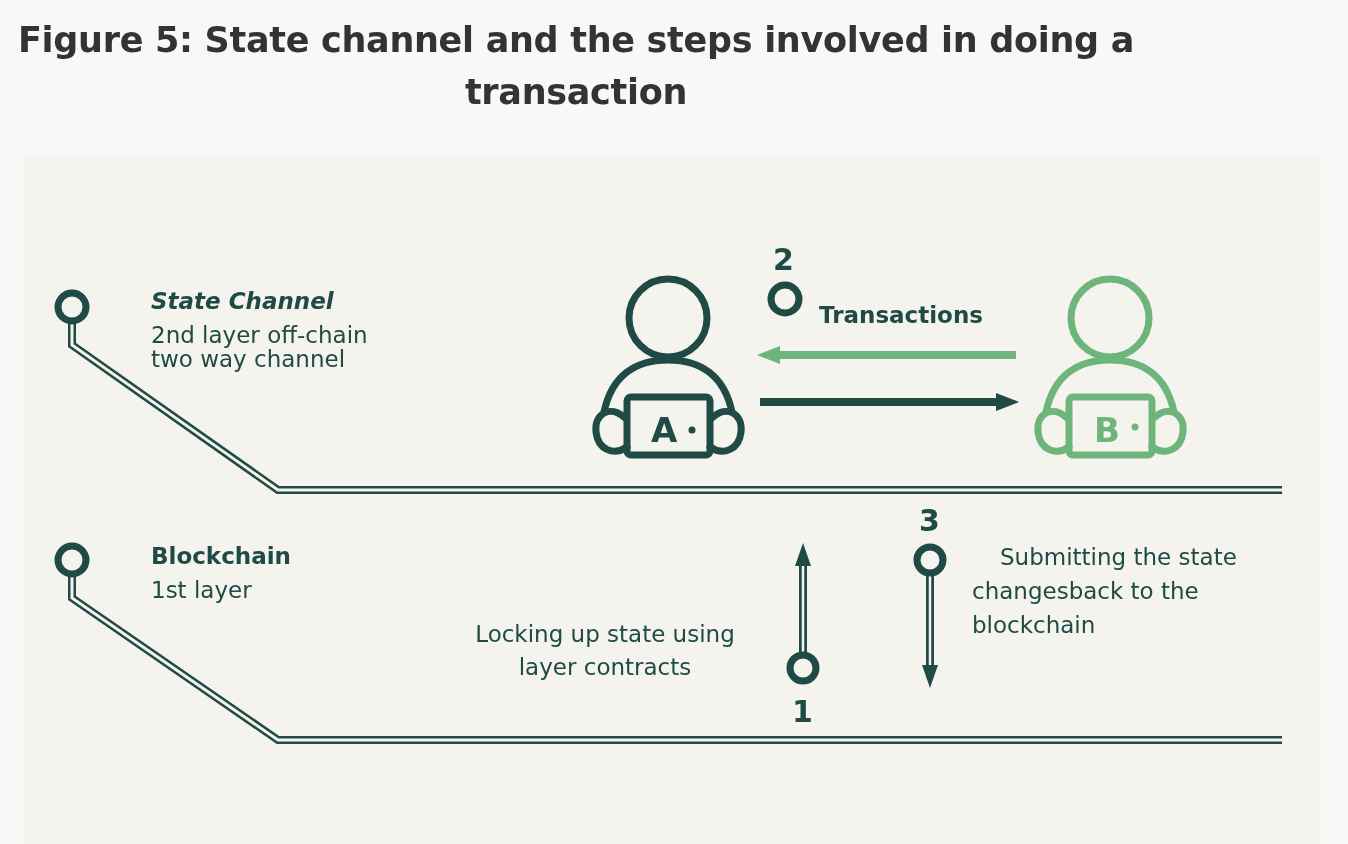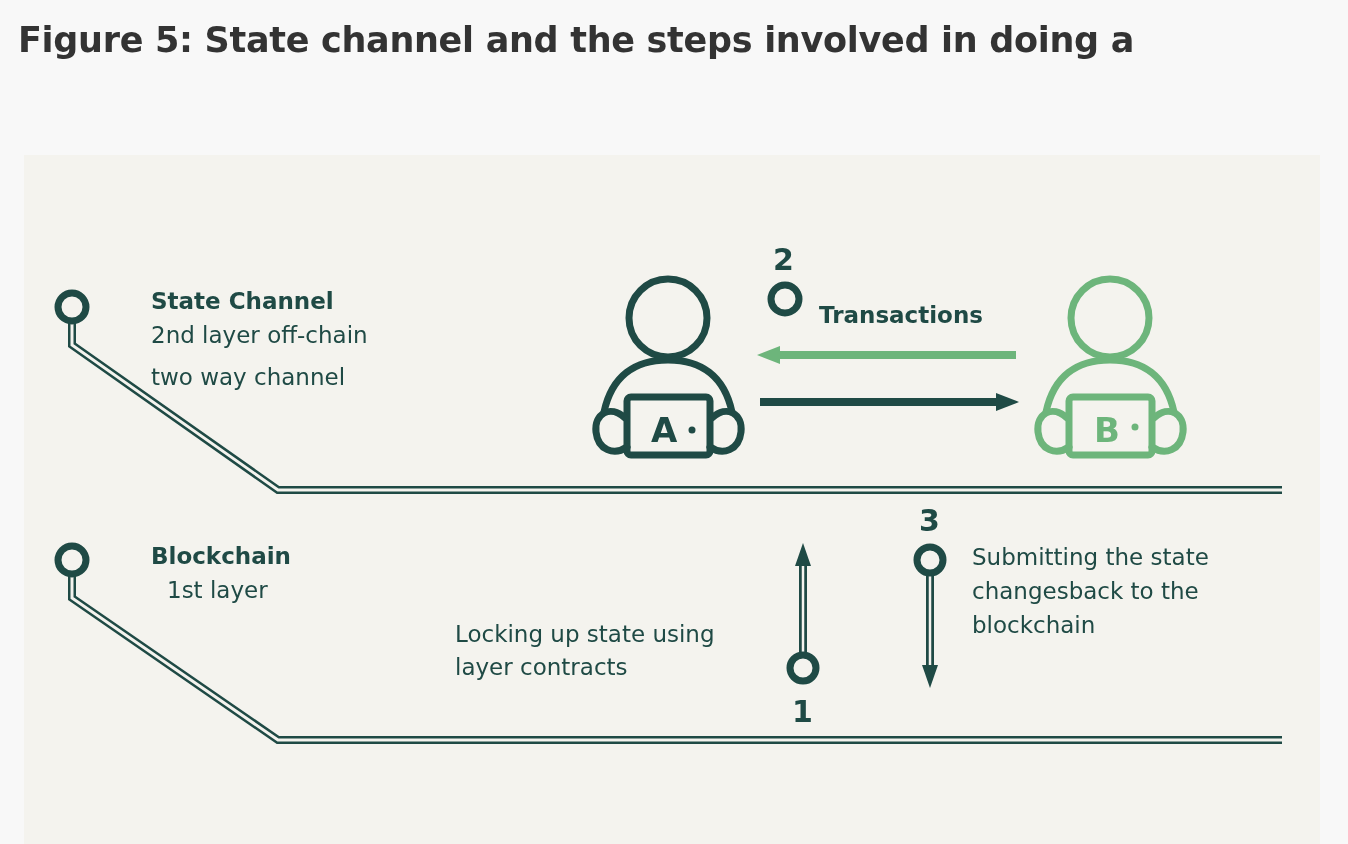--- a/index.html
+++ b/index.html
@@ -17,27 +17,28 @@
     letter-spacing: -0.3px;
   }
   .panel {
     position: absolute; left: 24px; top: 155px; width: 1296px; height: 689px;
     background: #f4f3ee;
   }
   svg.diagram { position: absolute; left: 0; top: 0; }
   .lbl { position: absolute; color: #1f4a45; font-size: 23px; line-height: 34px; white-space: nowrap; }
   .lbl.bold { font-weight: bold; }
   .num { position: absolute; color: #1f4a45; font-weight: bold; font-size: 30px; line-height: 30px; }
-  .right { text-align: left; }
+  .right { text-align: center; }
 </style>
 </head>
 <body>
 
 <div class="title">
   <div>Figure 5: State channel and the steps involved in doing a</div>
+  <div>transaction</div>
 </div>
 
 <div class="panel"></div>
 
 <svg class="diagram" width="1348" height="844" viewBox="0 0 1348 844">
   <defs>
     <marker id="ahDark" markerWidth="10" markerHeight="10" refX="8" refY="5" orient="auto" markerUnits="userSpaceOnUse"></marker>
   </defs>
 
   <g>
@@ -90,30 +91,30 @@
   <circle cx="803" cy="668" r="13" fill="#f4f3ee" stroke="#1f4a45" stroke-width="7"></circle>
 
   <g>
     <line x1="930" y1="574" x2="930" y2="665" stroke="#1f4a45" stroke-width="8"></line>
     <line x1="930" y1="574" x2="930" y2="665" stroke="#f4f3ee" stroke-width="2.5"></line>
     <polygon points="930,688 922,665 938,665" fill="#1f4a45"></polygon>
   </g>
   <circle cx="930" cy="560" r="13" fill="#f4f3ee" stroke="#1f4a45" stroke-width="7"></circle>
 </svg>
 
-<div class="lbl bold" style="left:151px; top:284px;">State Channel</div>
+<div class="lbl bold" style="left:151px; top:284px;font-style:italic;">State Channel</div>
 <div class="lbl" style="left:151px; top:318px;text-align:center;">2nd layer off-chain</div>
-<div class="lbl" style="left:151px; top:360px;">two way channel</div>
+<div class="lbl" style="left:151px; top:342px;">two way channel</div>
 
 <div class="lbl bold" style="left:151px; top:539px;">Blockchain</div>
-<div class="lbl" style="left:151px; top:573px;margin-left:16px;">1st layer</div>
+<div class="lbl" style="left:151px; top:573px;">1st layer</div>
 
 <div class="num" style="left:773px; top:245px;">2</div>
 <div class="lbl bold" style="left:819px; top:281px;margin-top:17px;">Transactions</div>
 
 <div class="lbl right" style="left:455px; width:300px; top:617px;">Locking up state using</div>
 <div class="lbl right" style="left:455px; width:300px; top:650px;">layer contracts</div>
 <div class="num" style="left:792px; top:697px;">1</div>
 
 <div class="num" style="left:919px; top:506px;">3</div>
-<div class="lbl" style="left:972px; top:540px;">Submitting the state</div>
+<div class="lbl" style="left:1000px; top:540px;">Submitting the state</div>
 <div class="lbl" style="left:972px; top:574px;">changesback to the</div>
 <div class="lbl" style="left:972px; top:608px;">blockchain</div>
 
 </body></html>

